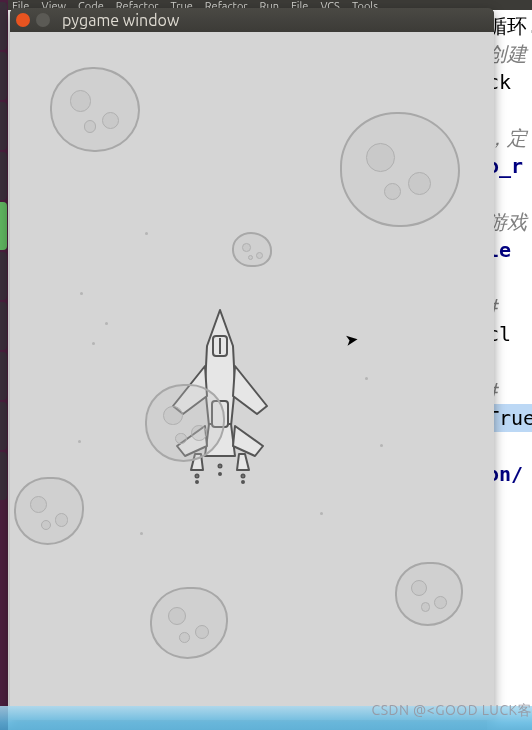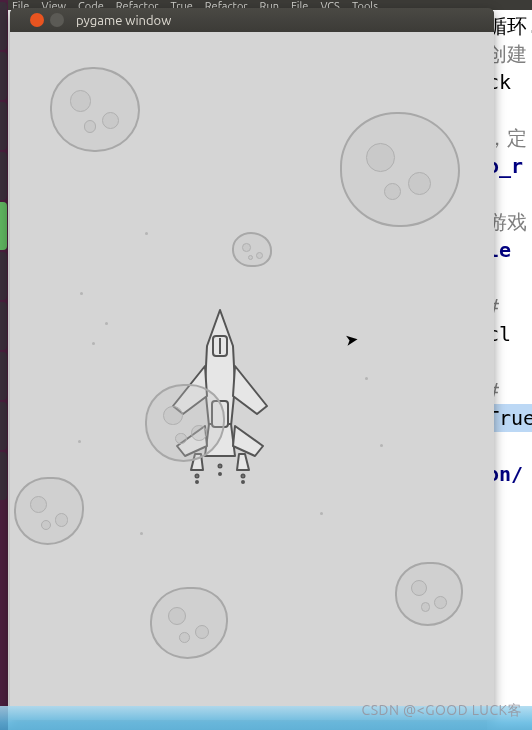--- a/index.html
+++ b/index.html
@@ -62,21 +62,21 @@
       background: #fff;
       font-family: monospace;
       font-size: 20px;
       line-height: 1.4;
       padding: 2px 0;
       color: #000;
       z-index: 3;
       overflow: hidden;
     }
     .editor-bg .line { white-space: nowrap; height: 28px; }
-    .editor-bg .cmt { color: #808080; }
+    .editor-bg .cmt { color: #808080; font-style: italic; }
     .editor-bg .kw { color: #000080; font-weight: bold; }
     .editor-bg .sel { background: #bcd8f5; }
     
     
     .pygame-window {
       position: absolute;
       left: 10px;
       top: 8px;
       width: 484px;
       height: 712px;
@@ -84,23 +84,23 @@
       border-radius: 6px 6px 0 0;
       z-index: 10;
       box-shadow: 0 4px 12px rgba(0,0,0,0.4);
     }
     .titlebar {
       height: 24px;
       background: linear-gradient(#4a4944, #3c3b37);
       border-radius: 6px 6px 0 0;
       display: flex;
       align-items: center;
-      padding: 0 20px;
+      padding: 0 6px;
       color: #dfdbd2;
-      font-size: 13px;
+      font-size: 16px;
     }
     .win-btn {
       width: 14px;
       height: 14px;
       border-radius: 50%;
       margin-right: 6px;
       display: inline-block;
     }
     .win-close { background: #e95420; }
     .win-min { background: #5b5a55; }
@@ -152,21 +152,21 @@
       left: 335px;
       top: 298px;
       font-size: 16px;
       color: #000;
       transform: rotate(-8deg);
     }
     
     
     .watermark {
       position: absolute;
-      right: 10px;
+      right: 0;
       bottom: 10px;
       color: rgba(150,150,160,0.9);
       font-size: 14px;
       z-index: 50;
       letter-spacing: 0.5px;
     }
     
     
     .bottom-bar {
       position: absolute;

